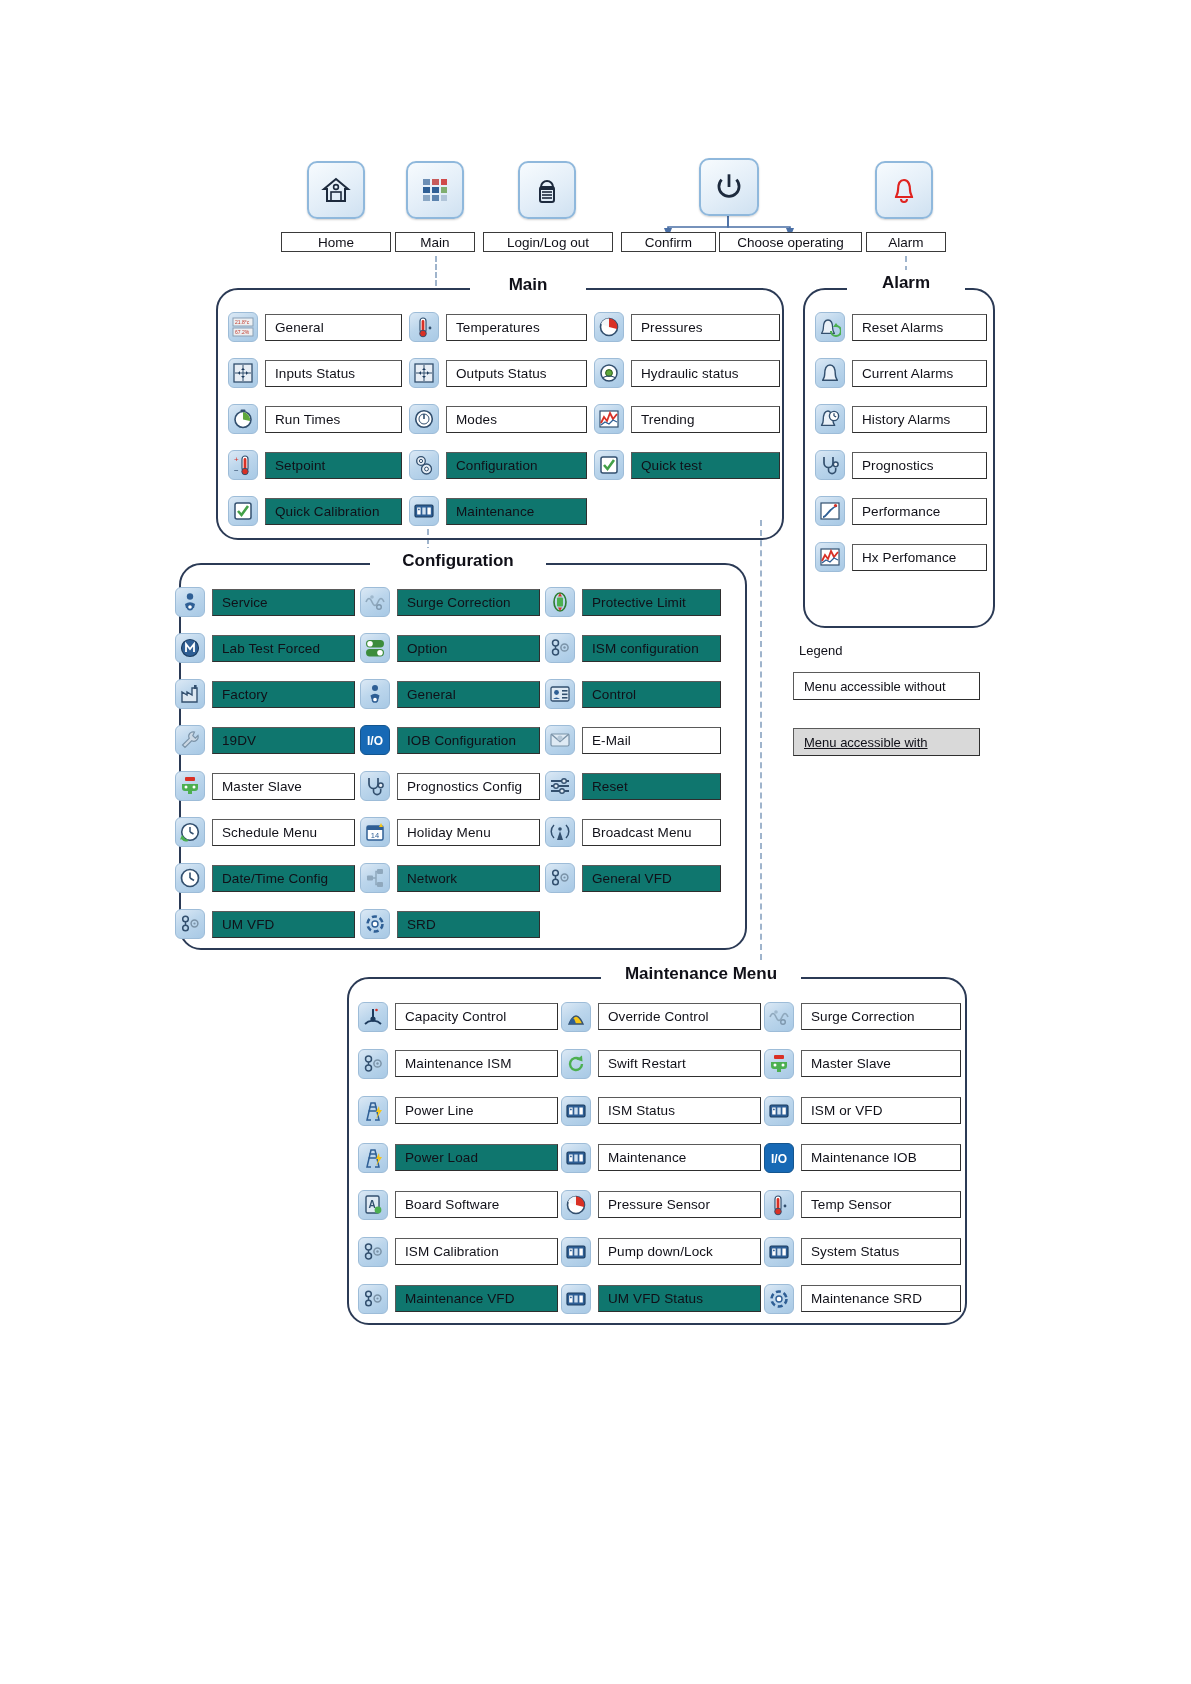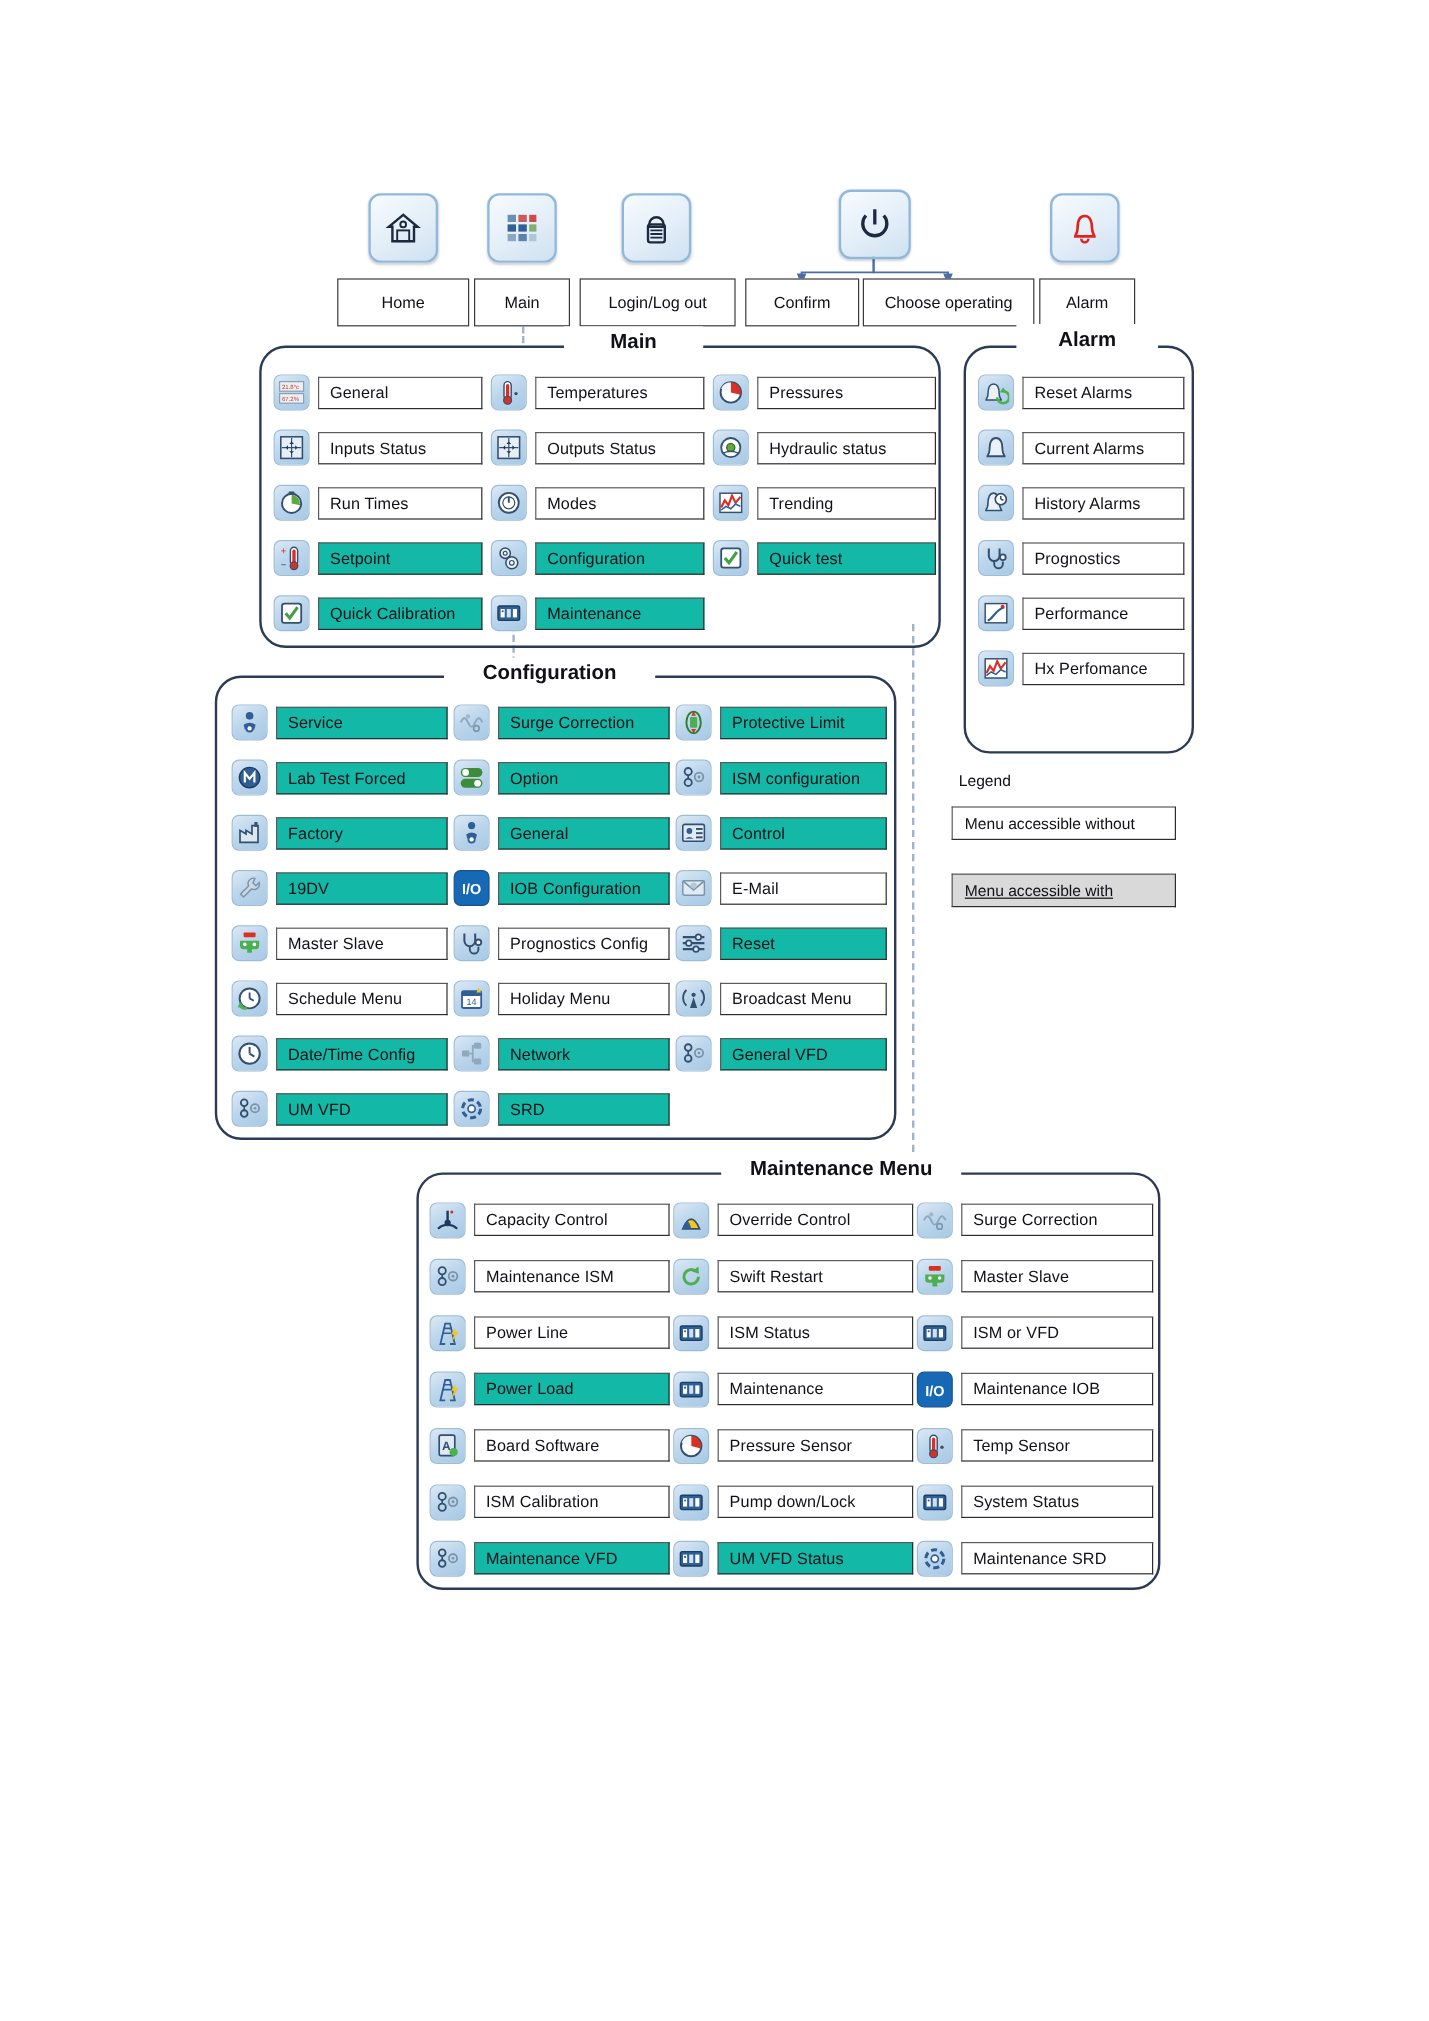--- a/index.html
+++ b/index.html
@@ -34,21 +34,21 @@
     border:1px solid #5a5a5a;
     border-bottom-color:#2e2e2e;border-right-color:#2e2e2e;
     background:#ffffff;
     display:flex;align-items:center;
     padding:0 9px;
     font-size:13.5px;
     letter-spacing:.1px;
     white-space:nowrap;
     color:#101018;
   }
-  .btn.locked{background:#14b8a6;}
+  .btn.locked{background:#0f766e;}
 
   
   .panel{
     position:absolute;
     border:2.5px solid #2b3a55;
     border-radius:22px;
     background:transparent;
   }
   .panel-title{
     position:absolute;
@@ -68,21 +68,21 @@
     position:absolute;
     width:58px;height:58px;
     border-radius:10px;
     background:linear-gradient(150deg,#f7fbfe 0%,#e3eef8 55%,#cfe1f1 100%);
     border:2px solid #8fb8dc;
     display:flex;align-items:center;justify-content:center;
     box-shadow:0 1px 2px rgba(0,0,0,.18);
   }
   .toplabel{
     position:absolute;
-    height:40px;
+    height:20px;
     border:1px solid #3a3a3a;
     background:#fff;
     display:flex;align-items:center;justify-content:center;
     font-size:13.5px;
     color:#101018;
     white-space:nowrap;
     padding:0 6px;
   }
 
   
@@ -392,21 +392,21 @@
           <polyline points="3,15 6,9 9,13 12,5 15,11 19,6" fill="none" stroke="#d93025" stroke-width="1.8"></polyline>
           <polyline points="3,17 7,14 11,16 15,12 19,14" fill="none" stroke="#2f5f95" stroke-width="1.3"></polyline>
         </svg>
       </span>
       <div class="btn">Hx Perfomance</div>
     </div>
   </div>
 
 <div class="panel" style="left:179px;top:563px;width:568px;height:387px;"></div>
 <div class="panel-title" style="left:370px;top:548px;width:176px;">Configuration</div>
-<div class="grid" id="config-grid" style="left:193px;top:579px;width:552px;grid-template-columns:180px 180px 176px;grid-auto-rows:46px;column-gap:5px;">
+<div class="grid" id="config-grid" style="left:175px;top:579px;width:552px;grid-template-columns:180px 180px 176px;grid-auto-rows:46px;column-gap:5px;">
     <div class="row">
       <span class="ico">
         <svg width="22" height="22" viewBox="0 0 22 22">
           <circle cx="11" cy="5.5" r="3.2" fill="#2f5f95"></circle>
           <path d="M6 13 q5 -3.5 10 0 l-1 4 h-8 Z" fill="#2f5f95"></path>
           <circle cx="11" cy="16" r="2.6" fill="#fff" stroke="#2f5f95" stroke-width="1.6"></circle>
         </svg>
       </span>
       <div class="btn locked">Service</div>
     </div>

